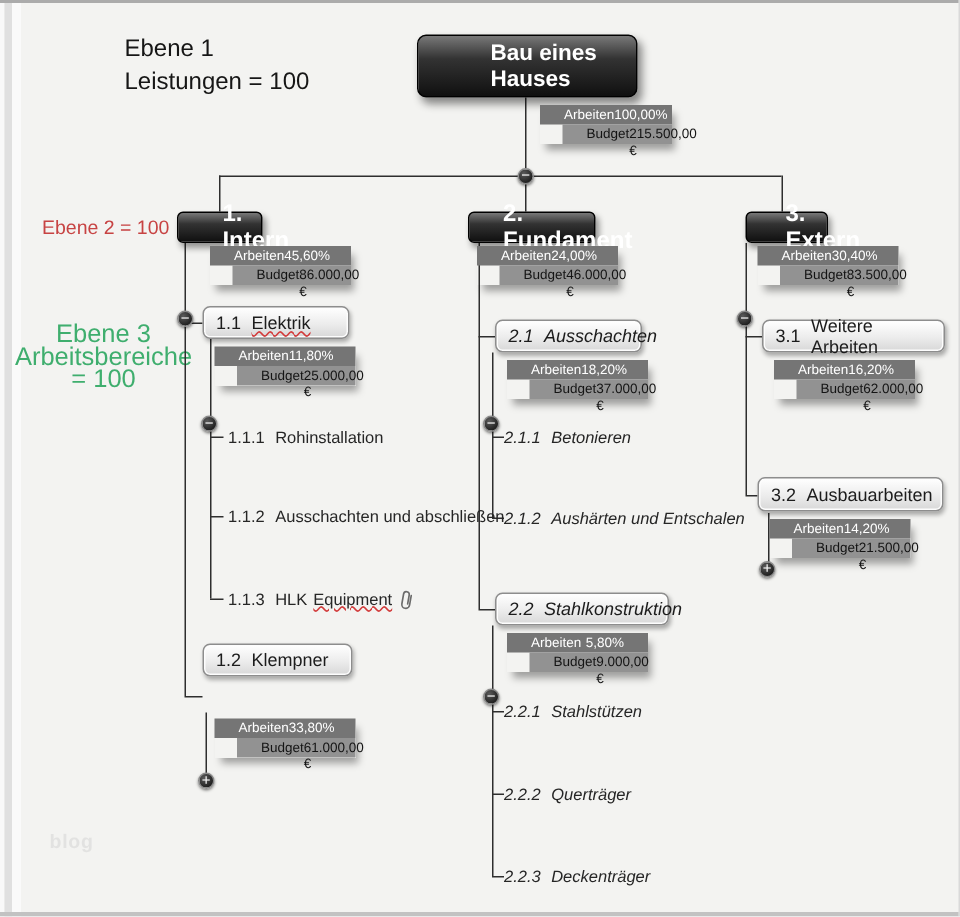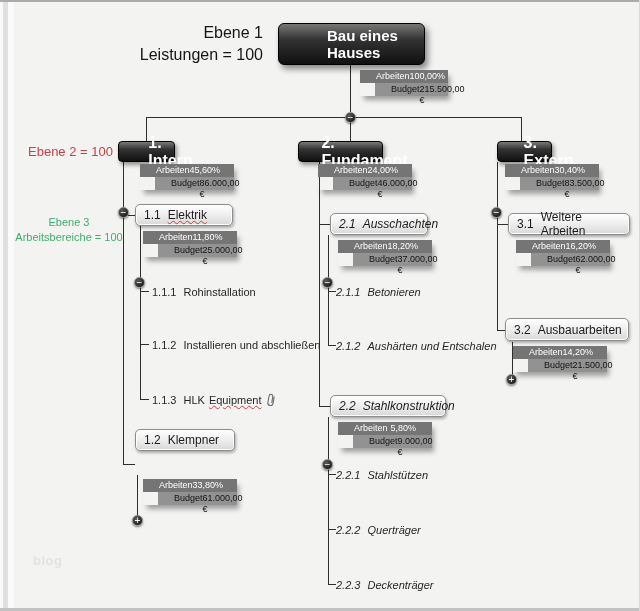--- a/index.html
+++ b/index.html
@@ -37,26 +37,26 @@
   .toggle { position:absolute; width:11px; height:11px; border-radius:50%;
             background:radial-gradient(circle at 35% 30%, #5a5a5a, #222 70%);
             border:1px solid #8a8a8a; color:#fff; font-size:10px; line-height:9px;
             display:flex; align-items:center; justify-content:center; padding-bottom:1px;
             box-shadow:0 1px 2px rgba(0,0,0,.5); cursor:pointer; }
 
   .leaf { position:absolute; font-size:11px; color:#262626; display:flex; align-items:center;
           height:13px; white-space:nowrap; }
   .leaf .pfx { margin-right:4px; }
 
-  .ann1 { position:absolute; left:83px; top:22px; width:180px; text-align:right;
+  .ann1 { position:absolute; left:83px; top:22px; width:180px; text-align:left;
           font-size:16px; line-height:22px; color:#161616; }
   .ann2 { position:absolute; left:28px; top:144px; font-size:13px;
           color:var(--red_annotation,#c74343); }
   .ann3 { position:absolute; left:4px; top:215px; width:130px; text-align:center;
-          font-size:11px; line-height:15px; color:var(--green_annotation,#3fae6e); }
+          font-size:17px; line-height:15px; color:var(--green_annotation,#3fae6e); }
   .watermark { position:absolute; left:33px; top:553px; font-size:13px; font-weight:bold;
                color:#e2e2e1; letter-spacing:.5px; }
   .clip { margin-left:5px; transform:rotate(10deg); }
 </style>
 </head>
 <body style="--red_annotation: #c74343; --green_annotation: #3fae6e; --squiggle_red: #d23b3b; --node_dark: #1c1c1c; --databox_row1: #757575; --databox_row2: #929292;">
 
 <div class="page">
 
   <div class="edge" style="left:0;top:0;width:640px;height:2px;background:#ababab"></div>
@@ -124,21 +124,21 @@
     <div class="drow r1">
         <span>Arbeiten</span>
         <span>45,60%</span>
       </div>
     <div class="drow r2">
         <span>Budget</span>
         <span>86.000,00 €</span>
       </div>
   </div>
 
-  <div class="node dark" style="left:298px;top:141px;width:85px">2. Fundament</div>
+  <div class="node dark" style="left:312px;top:141px;width:85px">2. Fundament</div>
   <div class="databox" style="left:318px;top:164px">
     <div class="drow r1">
         <span>Arbeiten</span>
         <span>24,00%</span>
       </div>
     <div class="drow r2">
         <span>Budget</span>
         <span>46.000,00 €</span>
       </div>
   </div>
@@ -244,21 +244,21 @@
         <span>21.500,00 €</span>
       </div>
   </div>
 
   <div class="leaf" style="left:152px;top:285px">
     <span class="num">1.1.1</span>
     <span>Rohinstallation</span>
   </div>
   <div class="leaf" style="left:152px;top:338px">
     <span class="num">1.1.2</span>
-    <span>Installieren und abschließen</span>
+    <span>Ausschachten und abschließen</span>
   </div>
   <div class="leaf" style="left:152px;top:393px">
     <span class="num">1.1.3</span>
     <span class="pfx">HLK</span>
     <span class="squiggle">Equipment</span>
     <svg class="clip" width="10" height="14" viewBox="0 0 10 14">
       <path d="M7.6 3.6 V10 a2.6 2.6 0 0 1 -5.2 0 V3.4 a1.9 1.9 0 0 1 3.8 0 V9.4" fill="none" stroke="#6b6b6b" stroke-width="1.1" stroke-linecap="round"></path>
     </svg>
   </div>
   <div class="leaf it" style="left:336px;top:285px">

